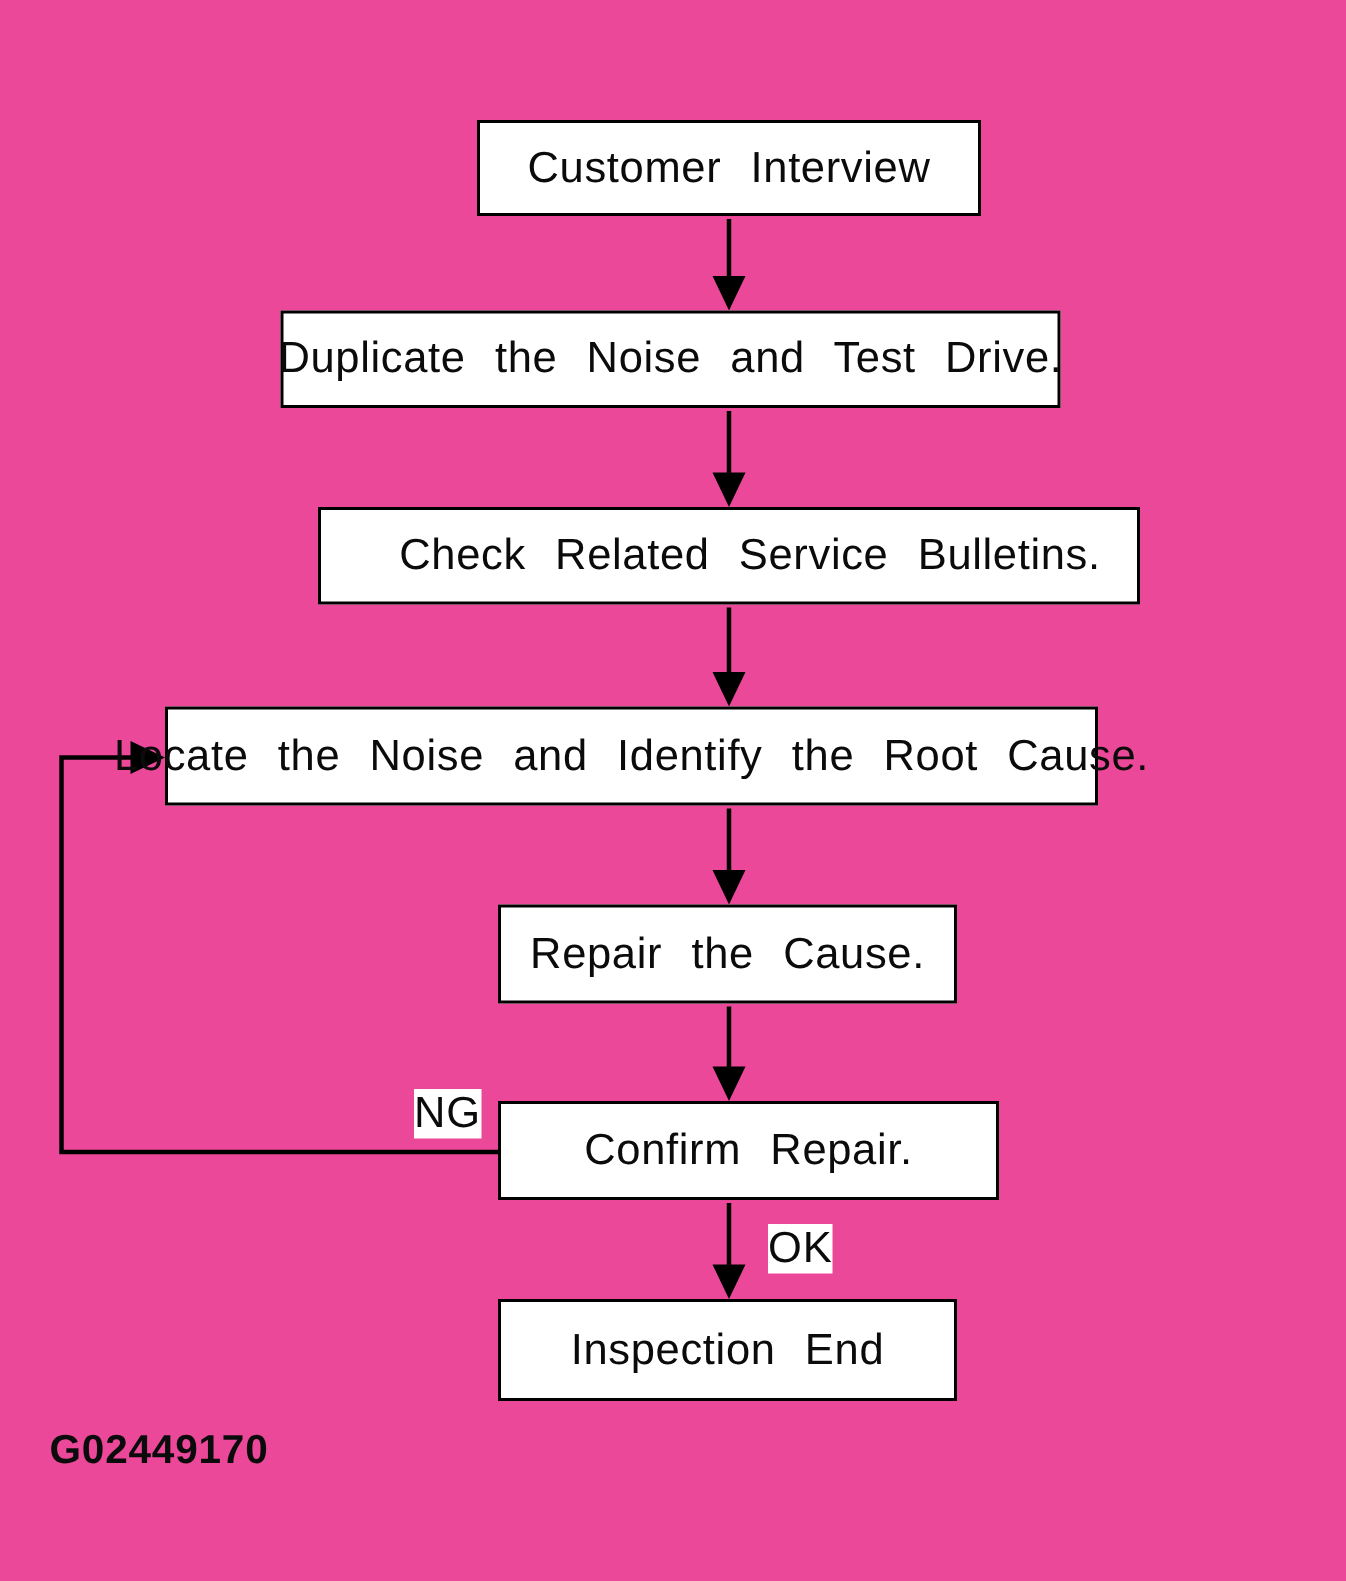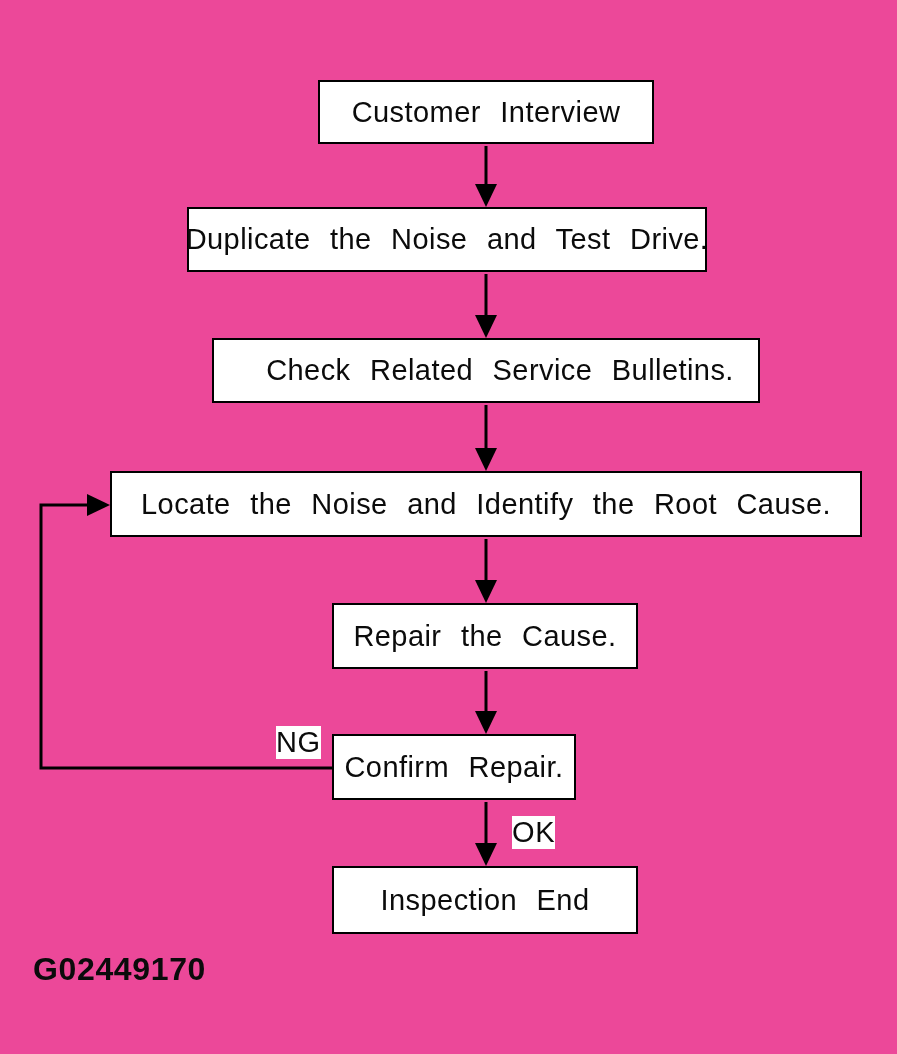--- a/index.html
+++ b/index.html
@@ -26,40 +26,40 @@
     font-size: 29px;
     white-space: nowrap;
     word-spacing: 0.38em;
     letter-spacing: 0.015em;
     box-sizing: border-box;
     z-index: 2;
   }
   .n1 { left: 318px; top:  80px; width: 336px; height: 64px; }
   .n2 { left: 187px; top: 207px; width: 520px; height: 65px; }
   .n3 { left: 212px; top: 338px; width: 548px; height: 65px; padding-left: 28px; }
-  .n4 { left: 110px; top: 471px; width: 752px; height: 66px; }
+  .n4 { left: 110px; top: 471px; width: 622px; height: 66px; }
   .n5 { left: 332px; top: 603px; width: 306px; height: 66px; text-align: right; }
-  .n6 { left: 332px; top: 734px; width: 244px; height: 66px; }
+  .n6 { left: 332px; top: 734px; width: 334px; height: 66px; }
   .n7 { left: 332px; top: 866px; width: 306px; height: 68px; }
 
   .edge-label {
     position: absolute;
     font-size: 29px;
     letter-spacing: 0.02em;
     z-index: 3;
     background: #ffffff;
   }
   .ng-label { left: 264px; top: 726px; margin-left: 12px; }
   .ok-label { left: 512px; top: 816px; }
 
   .figure-id {
     position: absolute;
     left: 33px;
     top: 951px;
-    font-size: 32px;
+    font-size: 27px;
     font-weight: bold;
     letter-spacing: 0.02em;
     z-index: 3;
   }
   svg.arrows {
     position: absolute;
     left: 0;
     top: 0;
     width: 897px;
     height: 1054px;

